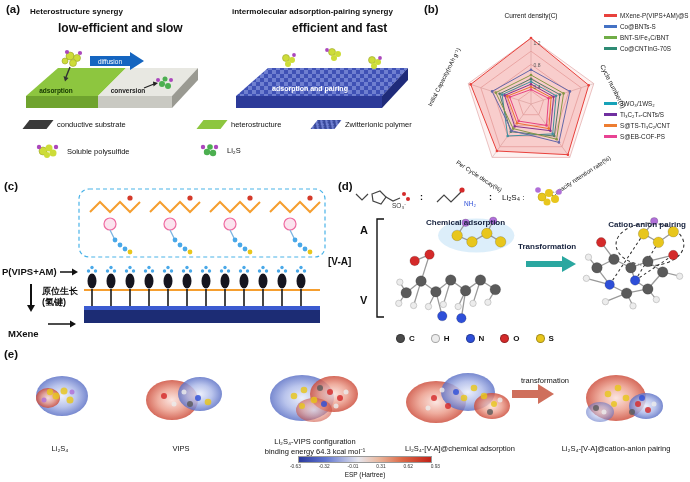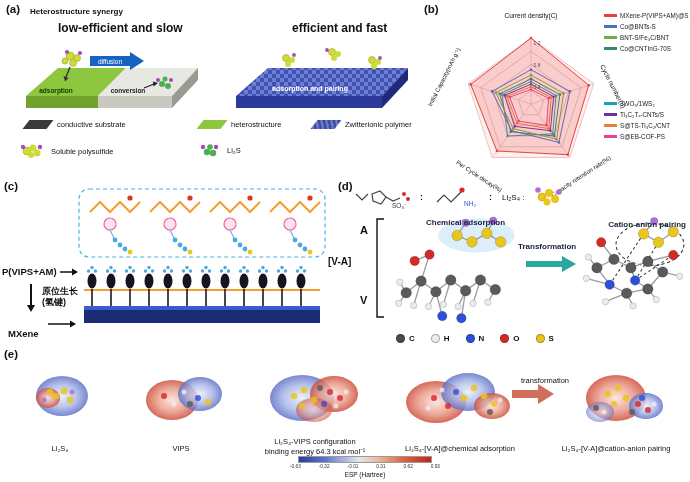--- a/index.html
+++ b/index.html
@@ -35,20 +35,21 @@
   text{font-family:"Liberation Sans",sans-serif}
 </style>
 </head>
 <body>
 
 <div class="fig">
 
   <div class="plab" style="left:6px;top:3px">(a)</div>
   <div class="a-title" style="left:30px;top:7px">Heterostructure synergy</div>
   <div class="a-sub" style="left:58px;top:21px">low-efficient and slow</div>
+  <div class="a-title" style="left:232px;top:7px">intermolecular adsorption-pairing synergy</div>
   <div class="a-sub" style="left:292px;top:21px">efficient and fast</div>
 
   <svg style="left:18px;top:34px" width="195" height="92" viewBox="0 0 195 92">
     <polygon points="40,34 108,34 80,62 8,62" fill="#8dc63f"></polygon>
     <polygon points="108,34 180,34 154,62 80,62" fill="#e8e8e2"></polygon>
     <polygon points="8,62 80,62 80,74 8,74" fill="#6fa32e"></polygon>
     <polygon points="80,62 154,62 154,74 80,74" fill="#c9c9c2"></polygon>
     <polygon points="154,62 180,34 180,46 154,74" fill="#9a9a92"></polygon>
     <g transform="translate(52,22)">
       <circle cx="0" cy="0" r="4" fill="#cddc39" stroke="#9aa22a" stroke-width="0.6"></circle>
@@ -112,21 +113,21 @@
     <span class="leg-label">conductive substrate</span>
   </div>
   <div class="leg-row" style="left:200px;top:120px">
     <span class="para para-green"></span>
     <span class="leg-label">heterostructure</span>
   </div>
   <div class="leg-row" style="left:314px;top:120px">
     <span class="para para-chk"></span>
     <span class="leg-label">Zwitterionic polymer</span>
   </div>
-  <div class="leg-row" style="left:20px;top:143px">
+  <div class="leg-row" style="left:36px;top:143px">
     <svg style="position:static" width="24" height="17" viewBox="0 0 24 17">
       <circle cx="7" cy="8" r="4" fill="#cddc39" stroke="#9aa22a" stroke-width="0.6"></circle>
         <circle cx="13" cy="5" r="3.5" fill="#cddc39"></circle>
         <circle cx="17" cy="10" r="3.5" fill="#cddc39"></circle>
         <circle cx="11" cy="12" r="3" fill="#cddc39"></circle>
         <circle cx="20" cy="4" r="2.2" fill="#ab47bc"></circle>
         <circle cx="3" cy="4" r="2.2" fill="#ab47bc"></circle>
     </svg>
     <span class="leg-label">Soluble polysulfide</span>
   </div>

